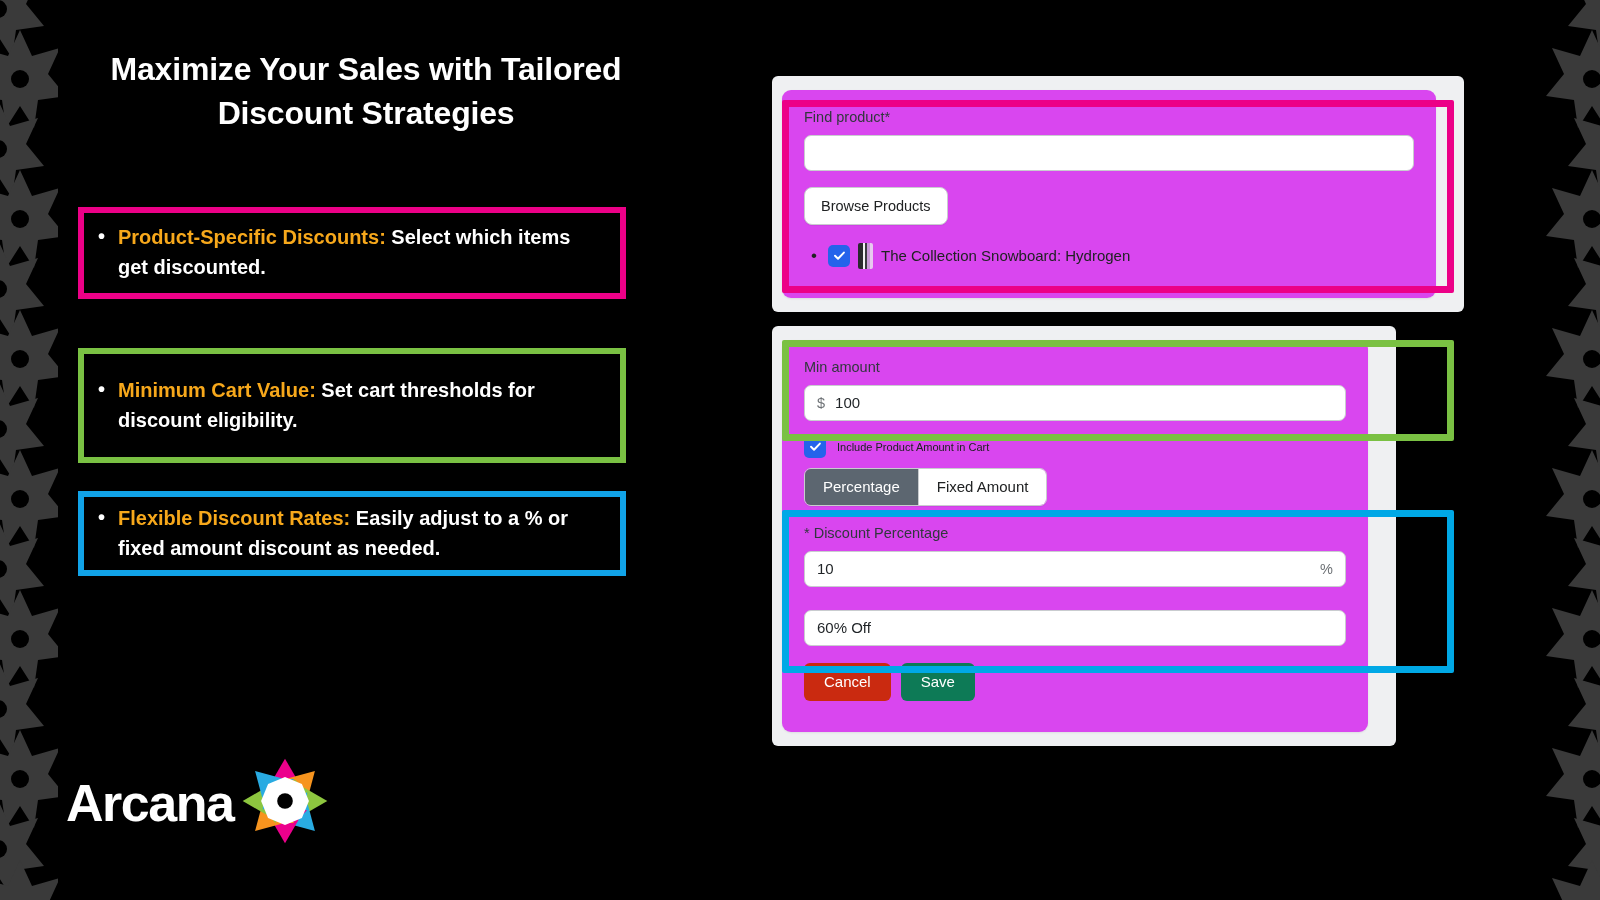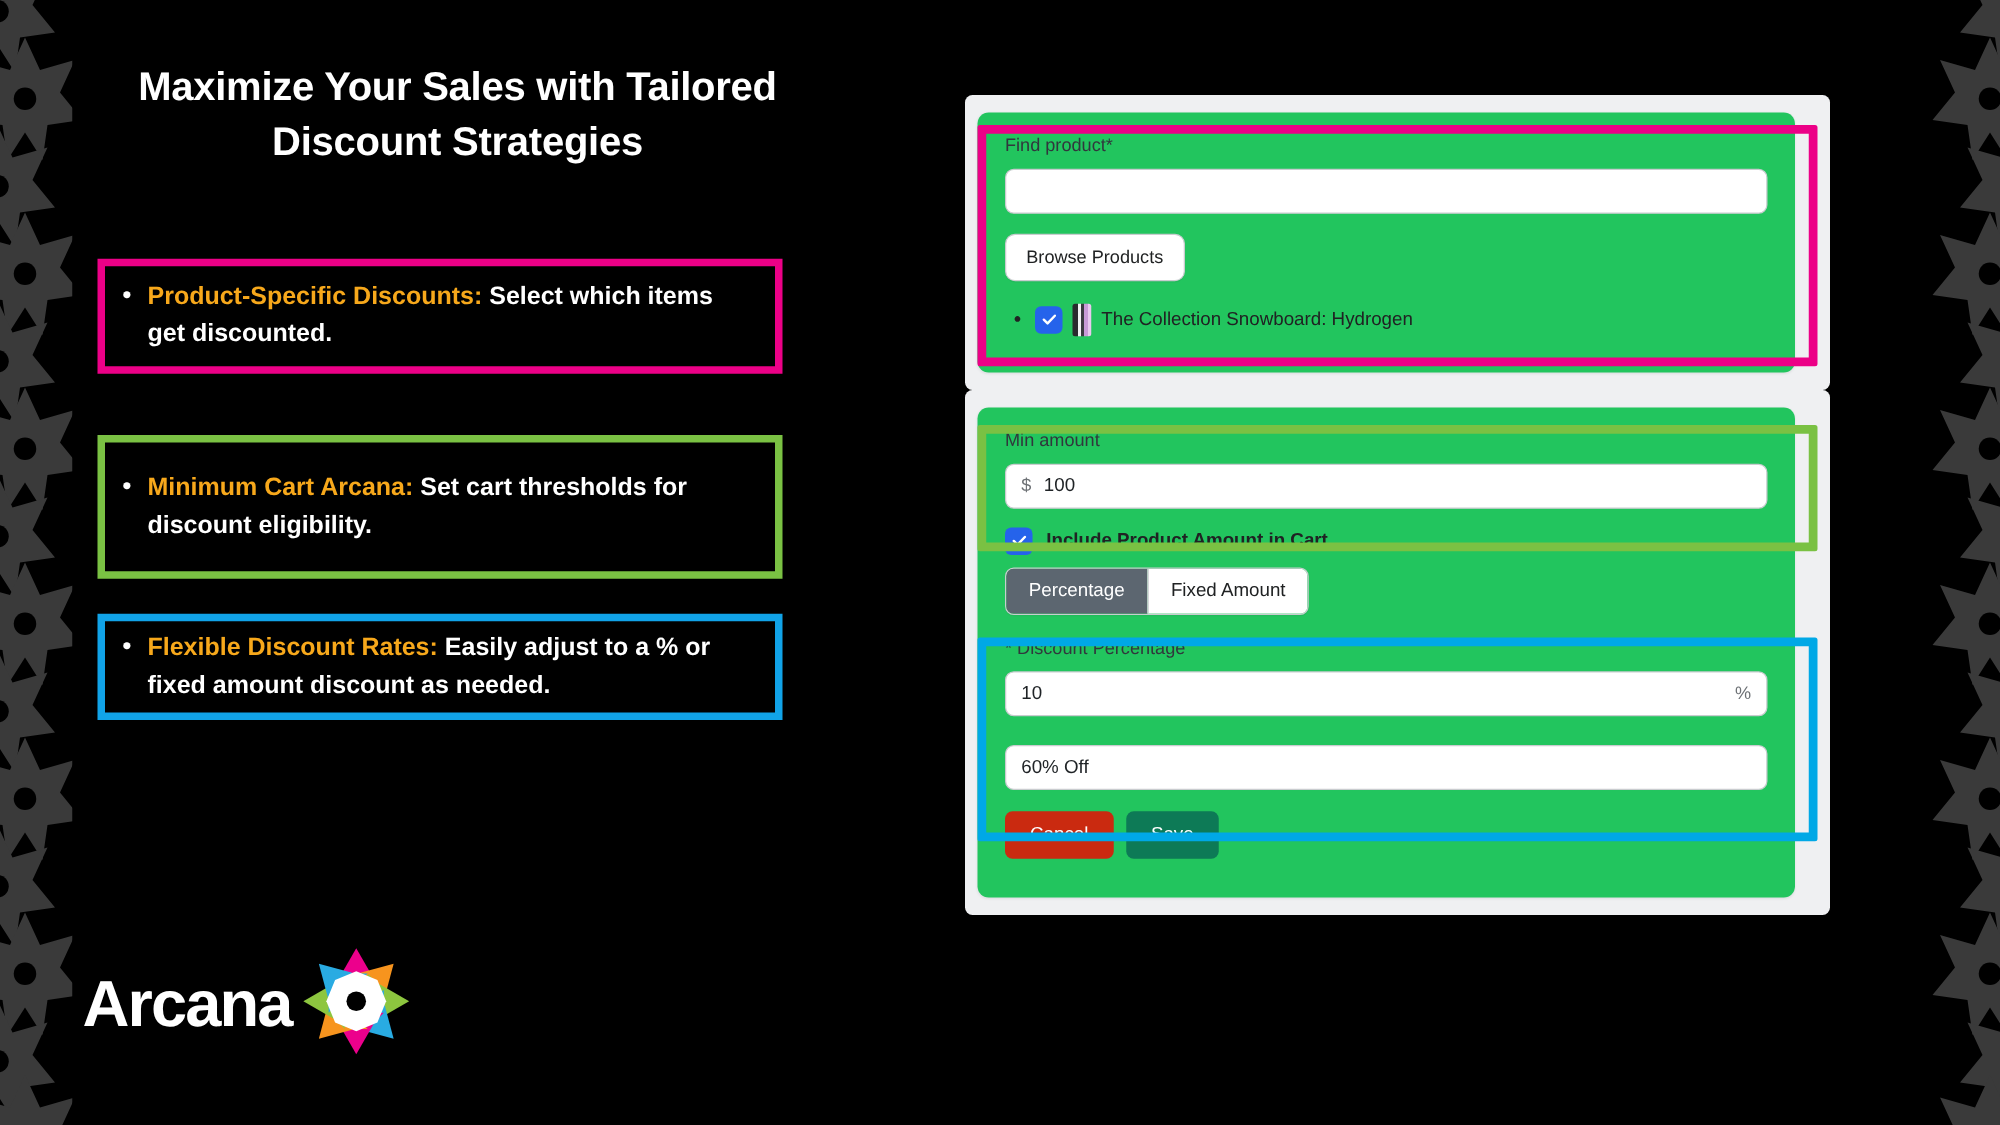--- a/index.html
+++ b/index.html
@@ -67,27 +67,27 @@
 
   
   .app-col { position:absolute; left:770px; top:0; z-index:2; }
 
   .panel {
     position:absolute;
     background:#eff0f2;
     border-radius:6px;
   }
   .panel .card {
-    position:absolute; background:#22c55e; border-radius:9px;
+    position:absolute; background:#d946ef; border-radius:9px;
     box-shadow:0 1px 2px rgba(16,24,40,.08);
   }
 
   #panel-top    { left:2px;  top:76px;  width:692px; height:236px; }
   #panel-top .card    { left:10px; top:14px; right:28px; bottom:14px; }
-  #panel-bottom { left:2px;  top:312px; width:692px; height:420px; }
+  #panel-bottom { left:2px;  top:326px; width:624px; height:420px; }
   #panel-bottom .card { left:10px; top:14px; right:28px; bottom:14px; }
 
   
   .f-label {
     font-size:14.5px; color:#31373d; line-height:1.3;
     font-family:"Liberation Sans", sans-serif;
   }
   .f-input {
     border:1px solid #c9cccf; border-radius:7px;
     background:#ffffff; height:36px;
@@ -217,21 +217,21 @@
           <span class="b-lead">Product-Specific Discounts:</span><span> Select which items get discounted.</span>
         </li>
       </ul>
     </div>
   </div>
 
   <div class="bullet-box" id="bullet-2">
     <div class="inner">
       <ul>
         <li>
-          <span class="b-lead">Minimum Cart Arcana:</span><span> Set cart thresholds for discount eligibility.</span>
+          <span class="b-lead">Minimum Cart Value:</span><span> Set cart thresholds for discount eligibility.</span>
         </li>
       </ul>
     </div>
   </div>
 
   <div class="bullet-box" id="bullet-3">
     <div class="inner">
       <ul>
         <li>
           <span class="b-lead">Flexible Discount Rates:</span><span> Easily adjust to a %  or fixed amount discount as needed.</span>
@@ -323,21 +323,21 @@
           <span>100</span>
         </div>
 
         <div style="height:15px;"></div>
         <div style="display:flex;align-items:center;gap:11px;">
           <span class="chk">
             <svg width="13" height="13" viewBox="0 0 16 16">
                 <path d="M2.5 8.3 L6.2 12 L13.4 4.4" stroke="#fff" stroke-width="2.4" fill="none" stroke-linecap="round" stroke-linejoin="round"></path>
               </svg>
           </span>
-          <span style="font-size:15px;color:#202223;font-weight:bold;">Include Product Amount in Cart</span>
+          <span style="font-size:11px;color:#202223;">Include Product Amount in Cart</span>
         </div>
 
         <div style="height:10px;"></div>
         <div class="seg-wrap">
           <div class="seg active">Percentage</div>
           <div class="seg">Fixed Amount</div>
         </div>
 
         <div style="height:18px;"></div>
         <div class="f-label">* Discount Percentage</div>

